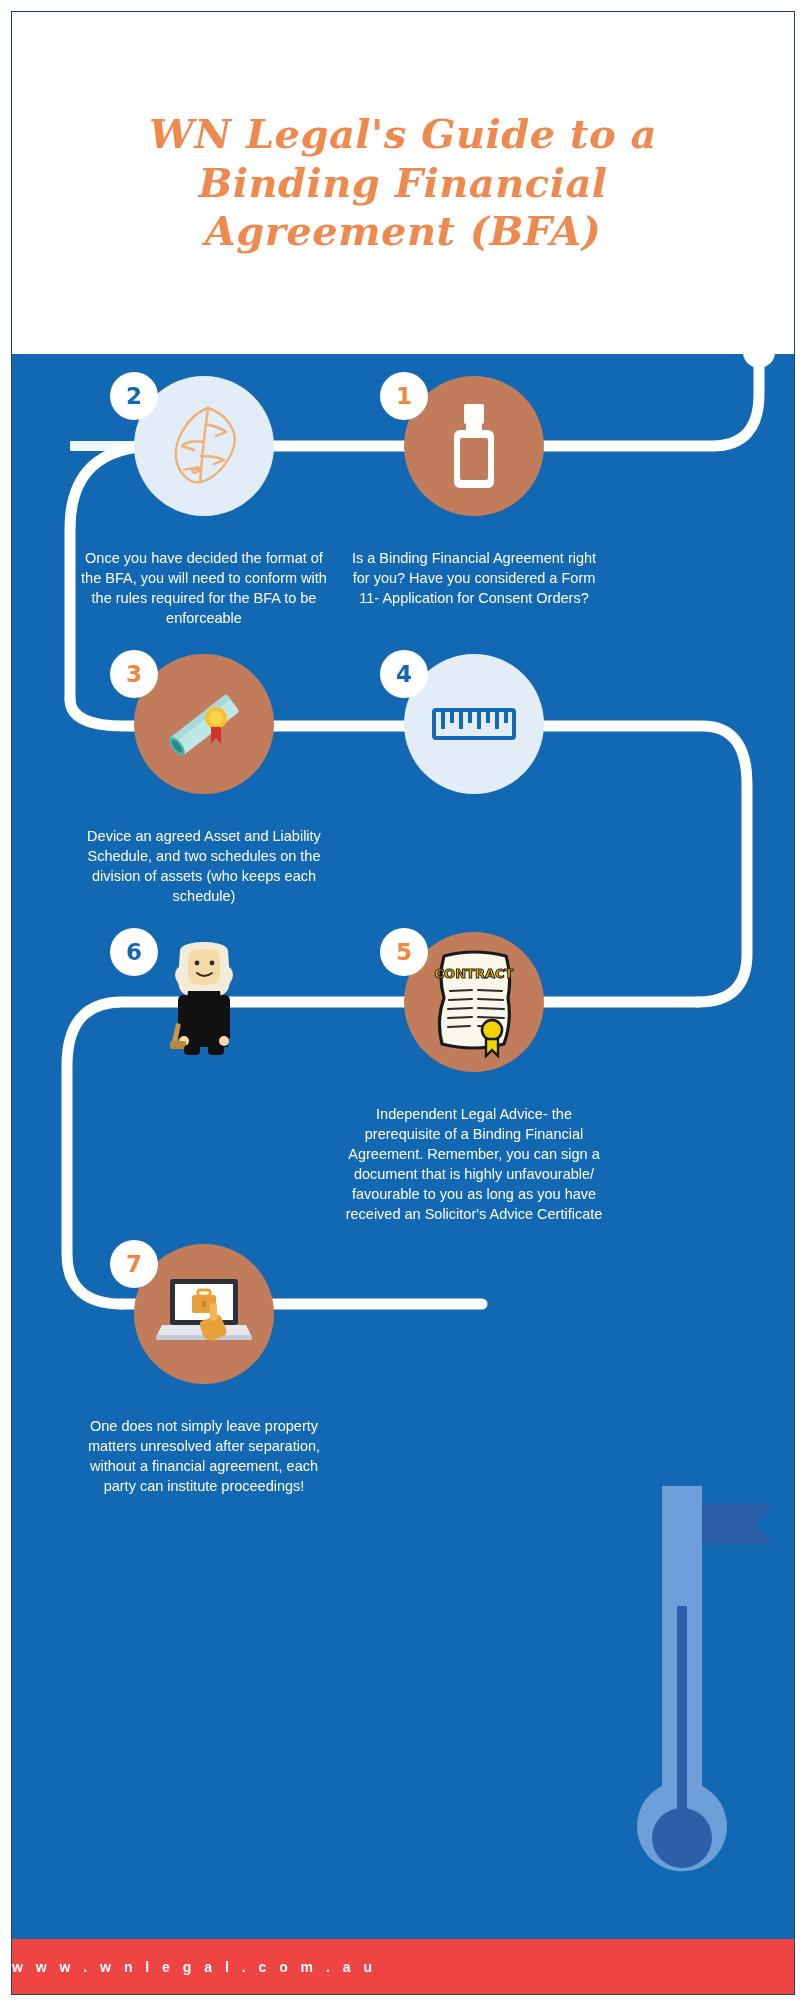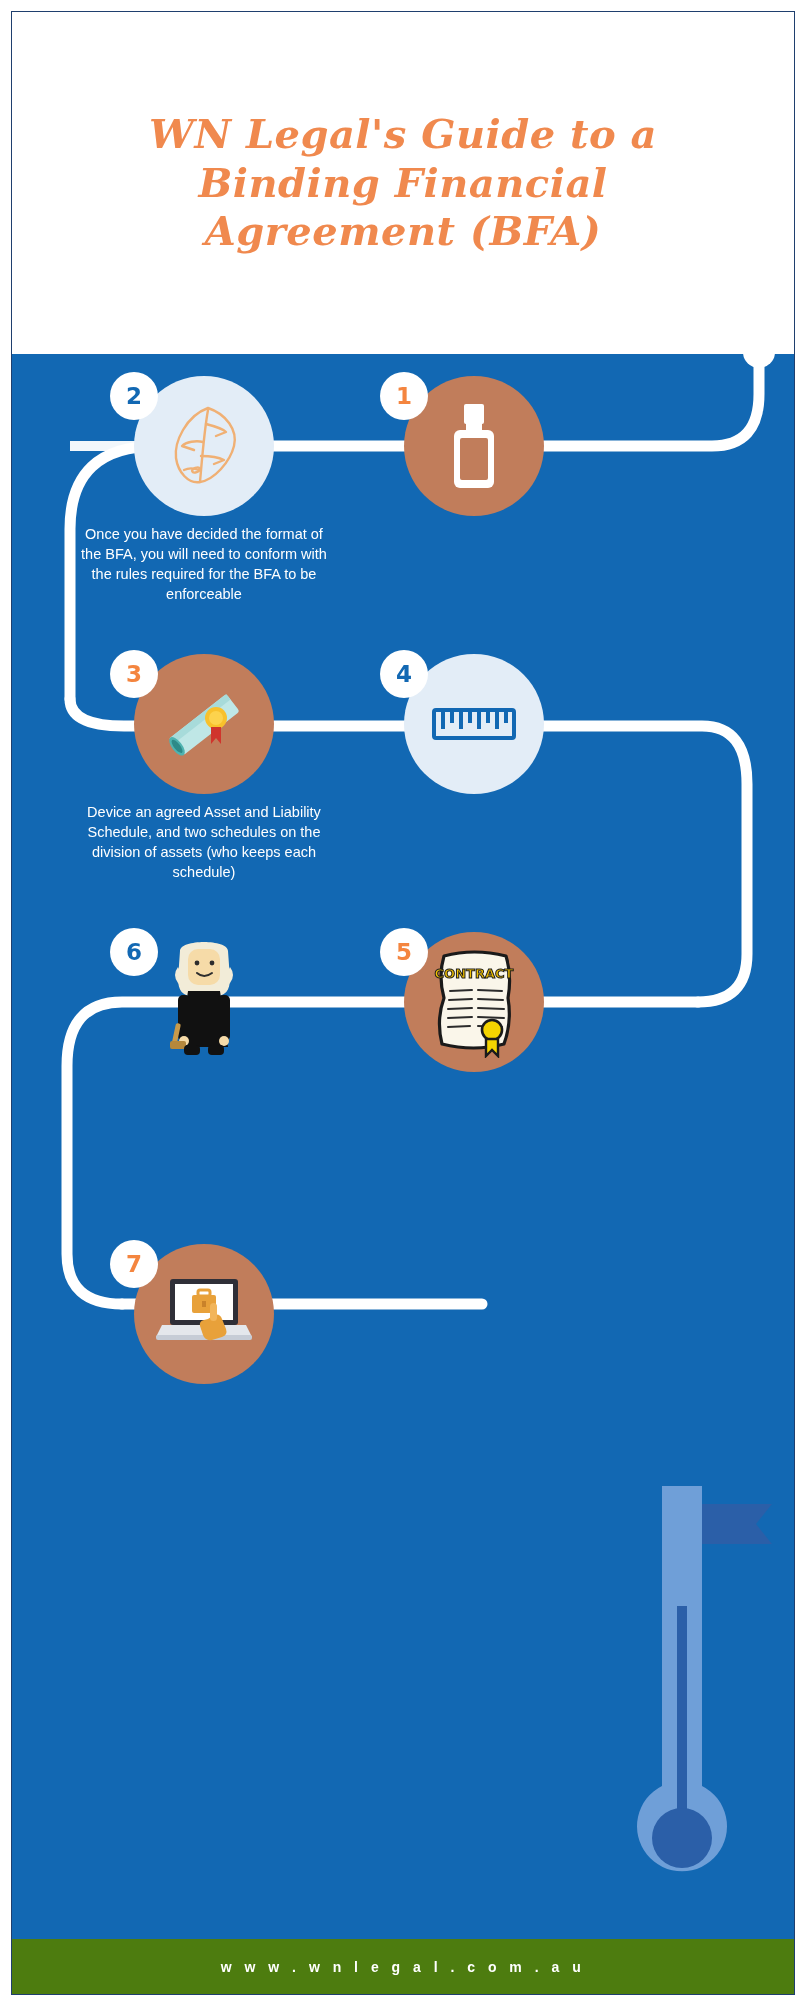--- a/index.html
+++ b/index.html
@@ -116,41 +116,40 @@
     justify-content: center;
     font-size: 23px;
     font-weight: bold;
     font-family: "DejaVu Sans", sans-serif;
     z-index: 6;
   }
   .badge.orange { color: #f4853f; }
   .badge.blue   { color: #1268b3; }
 
   .step-text {
-    margin-top: 8px;
+    margin-top: 32px;
     color: #ffffff;
     font-size: 14.5px;
     line-height: 1.38;
     text-align: center;
     font-family: "Liberation Sans", sans-serif;
   }
 
   
   .footer {
     position: absolute;
     left: 11px;
     bottom: 11px;
     width: 784px;
     height: 56px;
-    background: #4d7c0f;
+    background: #ef4444;
     border: 1px solid #1f3f6e;
     border-top: none;
     display: flex;
     align-items: center;
-    justify-content: center;
     z-index: 6;
   }
   .footer-url {
     color: #ffffff;
     font-size: 14px;
     font-weight: bold;
     letter-spacing: 4.5px;
     font-family: "Liberation Sans", sans-serif;
   }
 
@@ -219,20 +218,21 @@
       <div class="step" style="left:332px; top:22px;">
         <div class="disc brown">
           <div class="badge orange">1</div>
           <svg class="icon-svg" width="96" height="96" viewBox="0 0 96 96">
             <rect x="38" y="6" width="20" height="20" rx="2" fill="#ffffff"></rect>
             <rect x="40" y="24" width="16" height="10" fill="#ffffff"></rect>
             <rect x="28" y="32" width="40" height="58" rx="6" fill="#ffffff"></rect>
             <rect x="34" y="40" width="28" height="42" rx="2" fill="#c17d5b"></rect>
           </svg>
         </div>
+        <div class="step-text">Is a Binding Financial Agreement right for you? Have you considered a Form 11- Application for Consent Orders?</div>
       </div>
 
       <div class="step" style="left:62px; top:300px;">
         <div class="disc brown">
           <div class="badge orange">3</div>
           <svg class="icon-svg" width="100" height="100" viewBox="0 0 100 100">
             <g transform="rotate(-38 50 50)">
               <rect x="14" y="40" width="72" height="22" rx="3" fill="#bfe7e6"></rect>
               <rect x="14" y="40" width="72" height="7" fill="#a7dbda"></rect>
               <ellipse cx="15" cy="51" rx="5" ry="11" fill="#4fb3b0"></ellipse>
@@ -312,20 +312,21 @@
                 <line x1="58" y1="62" x2="84" y2="63"></line>
               <line x1="28" y1="72" x2="52" y2="71"></line>
                 <line x1="58" y1="71" x2="84" y2="72"></line>
               <line x1="28" y1="81" x2="50" y2="80"></line>
                 <line x1="58" y1="80" x2="82" y2="81"></line>
             </g>
             <circle cx="72" cy="84" r="10" fill="#f4d400" stroke="#1a1a1a" stroke-width="2.6"></circle>
             <path d="M66 93 L66 110 L72 104 L78 110 L78 93 Z" fill="#f4d400" stroke="#1a1a1a" stroke-width="2.4"></path>
           </svg>
         </div>
+        <div class="step-text">Independent Legal Advice- the prerequisite of a Binding Financial Agreement. Remember, you can sign a document that is highly unfavourable/ favourable to you as long as you have received an Solicitor's Advice Certificate</div>
       </div>
 
       <div class="step" style="left:62px; top:890px;">
         <div class="disc brown">
           <div class="badge orange">7</div>
           <svg class="icon-svg" width="104" height="90" viewBox="0 0 104 90">
 
             <rect x="18" y="10" width="68" height="46" rx="3" fill="#2f2f38"></rect>
             <rect x="23" y="15" width="58" height="36" fill="#ffffff"></rect>
 
@@ -333,20 +334,21 @@
             <rect x="46" y="21" width="12" height="6" rx="2" fill="none" stroke="#e8a13a" stroke-width="3"></rect>
             <rect x="50" y="32" width="4" height="6" fill="#c9822a"></rect>
 
             <path d="M10 56 H94 L100 68 H4 Z" fill="#e4e7ec"></path>
             <rect x="4" y="66" width="96" height="5" rx="2" fill="#c6ccd6"></rect>
 
             <path d="M62 46 q6 -2 8 4 l4 10 q2 6 -4 8 l-10 3 q-7 1 -9 -5 l-3 -9 q-1 -5 4 -6 l4 -1 Z" fill="#e8a13a"></path>
             <rect x="58" y="34" width="7" height="18" rx="3.5" fill="#f2b55a"></rect>
           </svg>
         </div>
+        <div class="step-text">One does not simply leave property matters unresolved after separation, without a financial agreement, each party can institute proceedings!</div>
       </div>
 
     </div>
   </div>
 
   <div class="footer">
     <div class="footer-url">w w w . w n l e g a l . c o m . a u</div>
   </div>
 
 </div>

